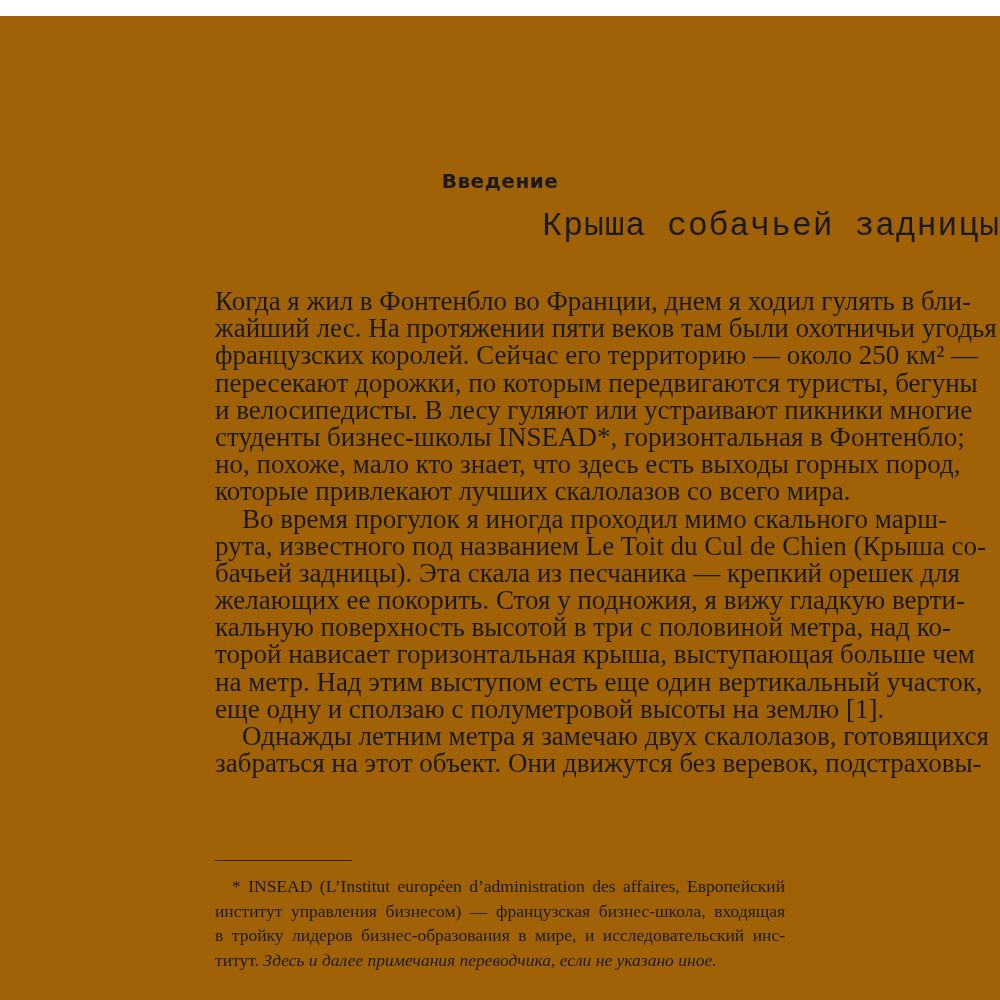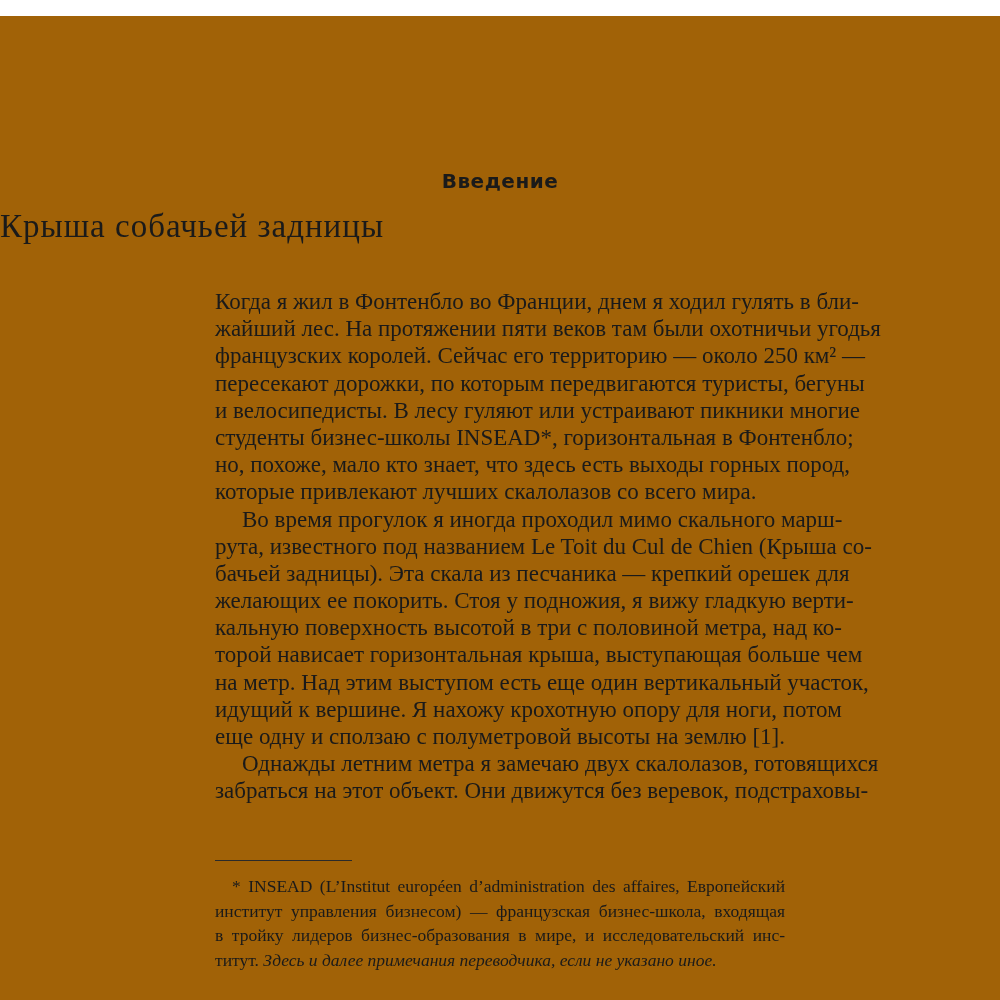--- a/index.html
+++ b/index.html
@@ -3,26 +3,26 @@
   <meta charset="utf-8">
   <style>
     html, body { margin: 0; padding: 0; background: #ffffff; }
     body { width: 1000px; height: 1000px; position: relative; overflow: hidden; color: #1a1a1a; }
     .page { position: absolute; left: 0; top: 16px; width: 1000px; height: 1000px; background: #a16207; }
     .chapter-label {
       position: absolute; left: 0; width: 1000px; top: 153px; text-align: center;
       font-family: "DejaVu Sans", sans-serif; font-weight: bold; font-size: 20px; letter-spacing: 0.5px; color: #1a1a1a;
     }
     .chapter-title {
-      position: absolute; left: 0; width: 1000px; top: 192px; text-align: left;
-      font-family: Liberation Serif, serif; font-weight: 300; font-size: 33px; letter-spacing: 1px; color: #1a1a1a;
+      position: absolute; left: 0; width: 1000px; top: 192px; text-align: right;
+      font-family: Liberation Mono, monospace; font-weight: 300; font-size: 33px; letter-spacing: 1px; color: #1a1a1a;
     }
     .body-text {
       position: absolute; left: 215px; top: 272px; width: 570px;
-      font-family: "Liberation Serif", serif; font-size: 23px; line-height: 27.2px; color: #1a1a1a;
+      font-family: "Liberation Serif", serif; font-size: 27px; line-height: 27.2px; color: #1a1a1a;
     }
     .line { display: block; white-space: nowrap; text-align: justify; text-align-last: justify; height: 27.2px; }
     .line.last { text-align-last: left; font-family: Liberation Serif, serif; }
     .line.indent { padding-left: 27px; }
     .footnote-rule {
       position: absolute; left: 215px; top: 844px; width: 137px; height: 0; border-top: 1.5px solid #2a2a2a;
     }
     .footnote {
       position: absolute; left: 215px; top: 858px; width: 570px;
       font-family: "Liberation Serif", serif; font-size: 17.5px; line-height: 24.5px; color: #1a1a1a;
@@ -47,21 +47,20 @@
       <span class="line">студенты бизнес-школы INSEAD*, горизонтальная в Фонтенбло;</span>
       <span class="line">но, похоже, мало кто знает, что здесь есть выходы горных пород,</span>
       <span class="line last">которые привлекают лучших скалолазов со всего мира.</span>
       <span class="line indent">Во время прогулок я иногда проходил мимо скального марш-</span>
       <span class="line">рута, известного под названием Le Toit du Cul de Chien (Крыша со-</span>
       <span class="line">бачьей задницы). Эта скала из песчаника — крепкий орешек для</span>
       <span class="line">желающих ее покорить. Стоя у подножия, я вижу гладкую верти-</span>
       <span class="line">кальную поверхность высотой в три с половиной метра, над ко-</span>
       <span class="line">торой нависает горизонтальная крыша, выступающая больше чем</span>
       <span class="line">на метр. Над этим выступом есть еще один вертикальный участок,</span>
-      <span class="line">идущий к вершине. Я нахожу крохотную опору для ноги, потом</span>
       <span class="line last">еще одну и сползаю с полуметровой высоты на землю [1].</span>
       <span class="line indent">Однажды летним метра я замечаю двух скалолазов, готовящихся</span>
       <span class="line">забраться на этот объект. Они движутся без веревок, подстраховы-</span>
     </div>
 
   <div class="footnote-rule"></div>
 
   <div class="footnote" id="footnote">
     <div id="footnote-lines">
         <span class="line indent">* INSEAD (L’Institut européen d’administration des affaires, Европейский</span>

